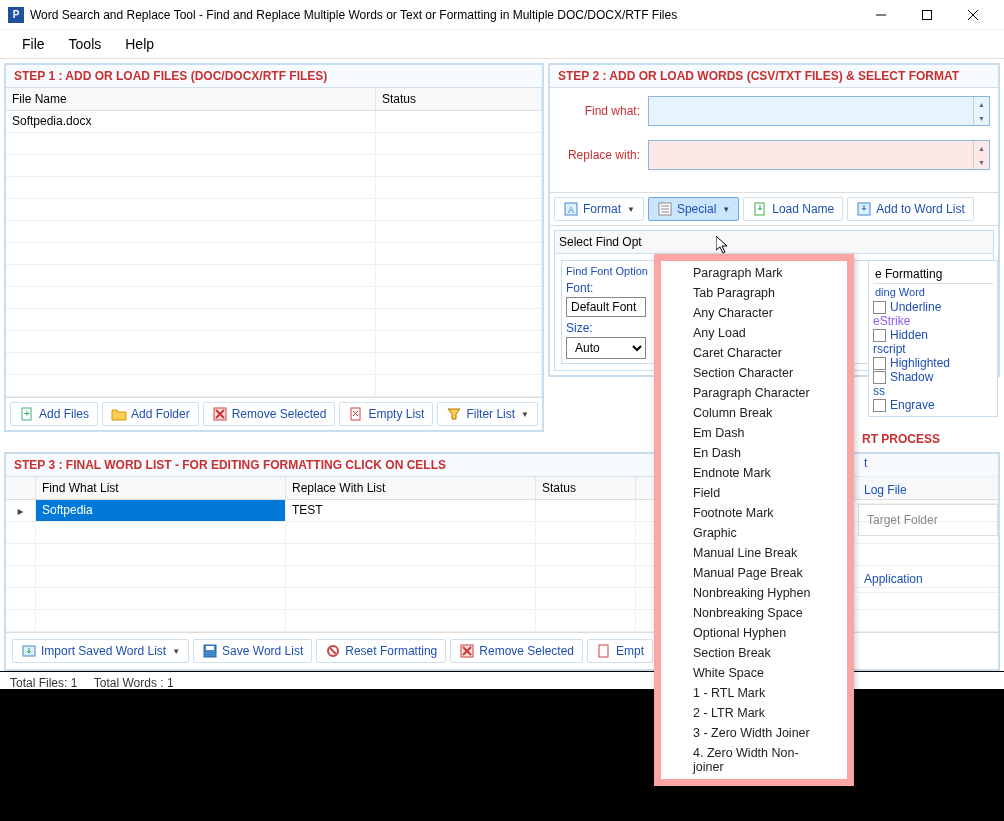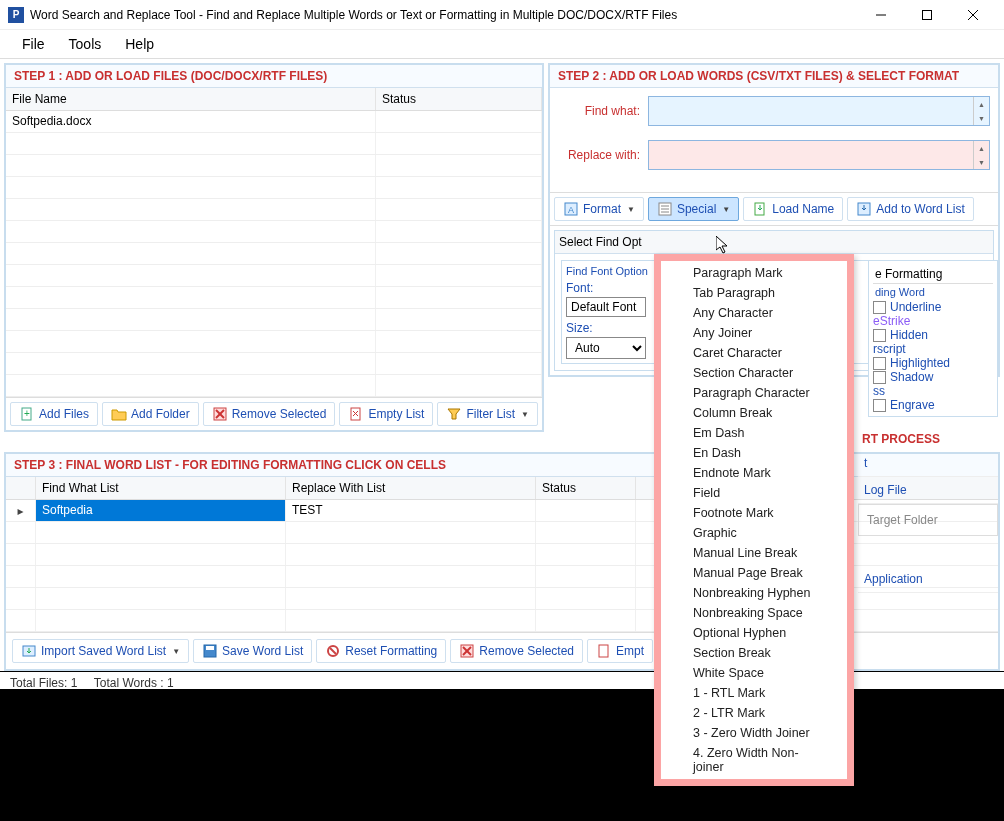--- a/index.html
+++ b/index.html
@@ -417,21 +417,21 @@
 <div class="statusbar">
   <span>Total Files: 1</span>
   &nbsp;&nbsp;&nbsp;
   <span>Total Words : 1</span>
 </div>
 
 <div class="dropdown-menu">
   <div class="dropdown-item">Paragraph Mark</div>
   <div class="dropdown-item">Tab Paragraph</div>
   <div class="dropdown-item">Any Character</div>
-  <div class="dropdown-item">Any Joiner</div>
+  <div class="dropdown-item">Any Load</div>
   <div class="dropdown-item">Caret Character</div>
   <div class="dropdown-item">Section Character</div>
   <div class="dropdown-item">Paragraph Character</div>
   <div class="dropdown-item">Column Break</div>
   <div class="dropdown-item">Em Dash</div>
   <div class="dropdown-item">En Dash</div>
   <div class="dropdown-item">Endnote Mark</div>
   <div class="dropdown-item">Field</div>
   <div class="dropdown-item">Footnote Mark</div>
   <div class="dropdown-item">Graphic</div>

